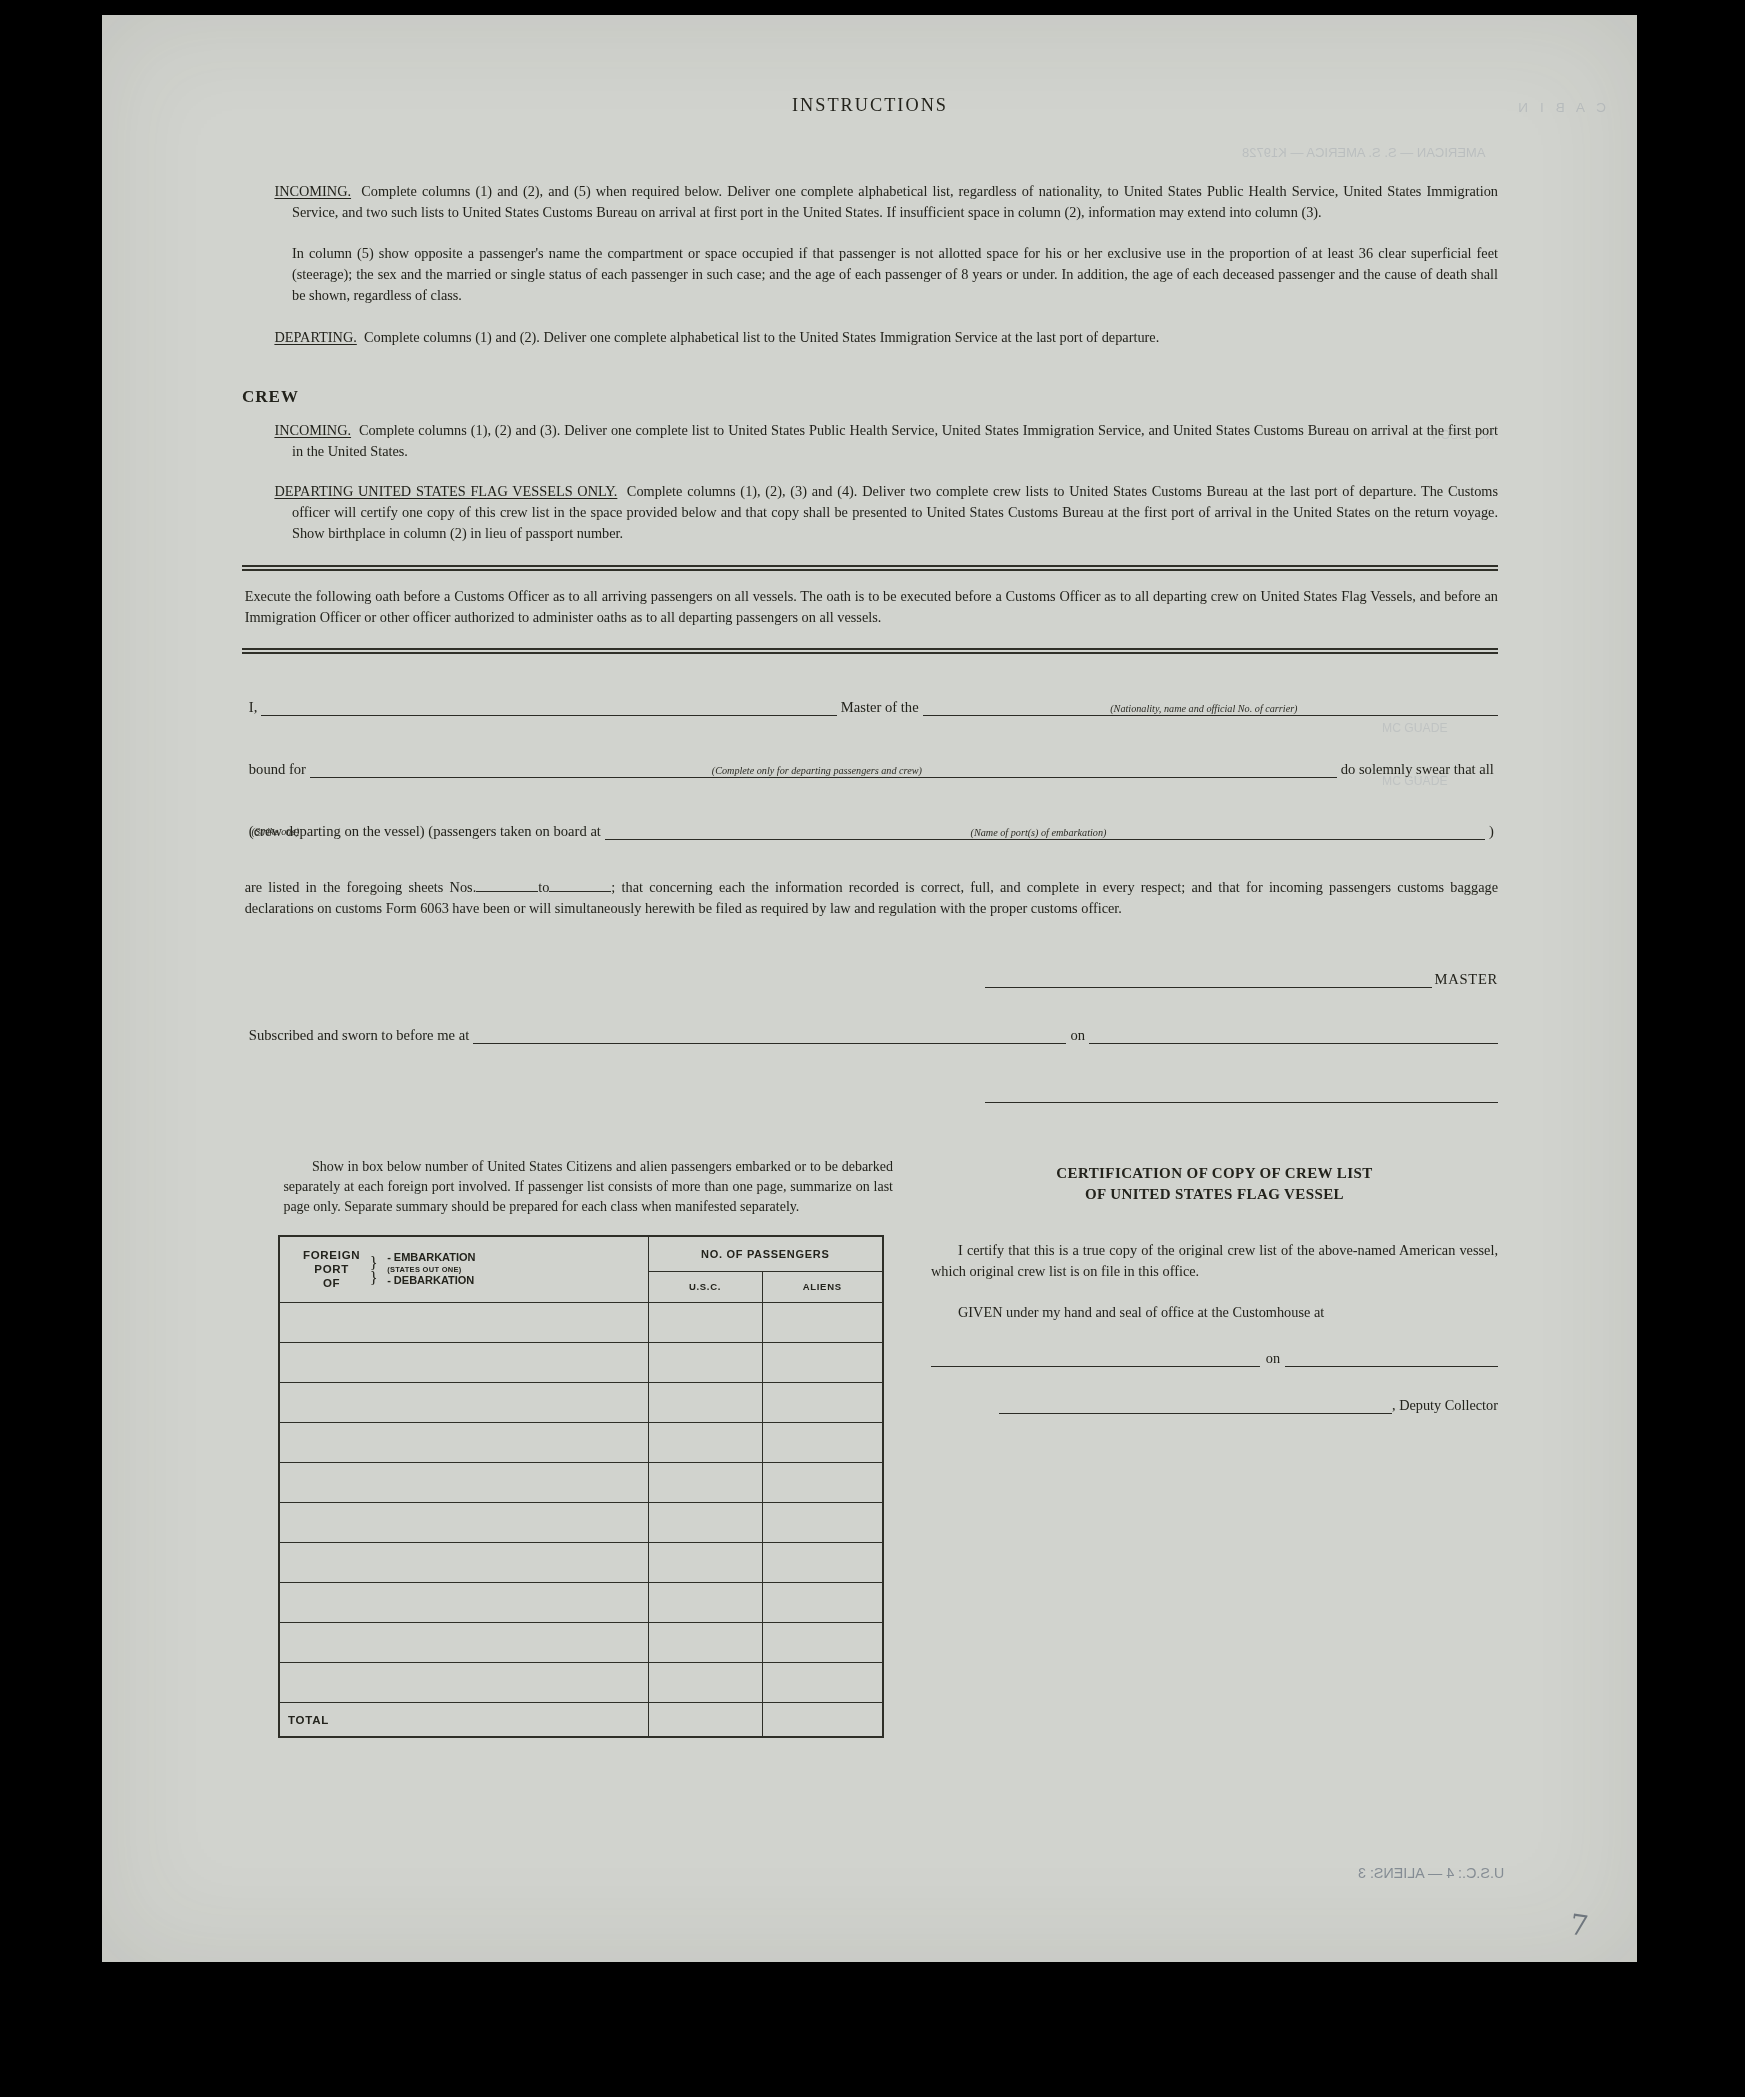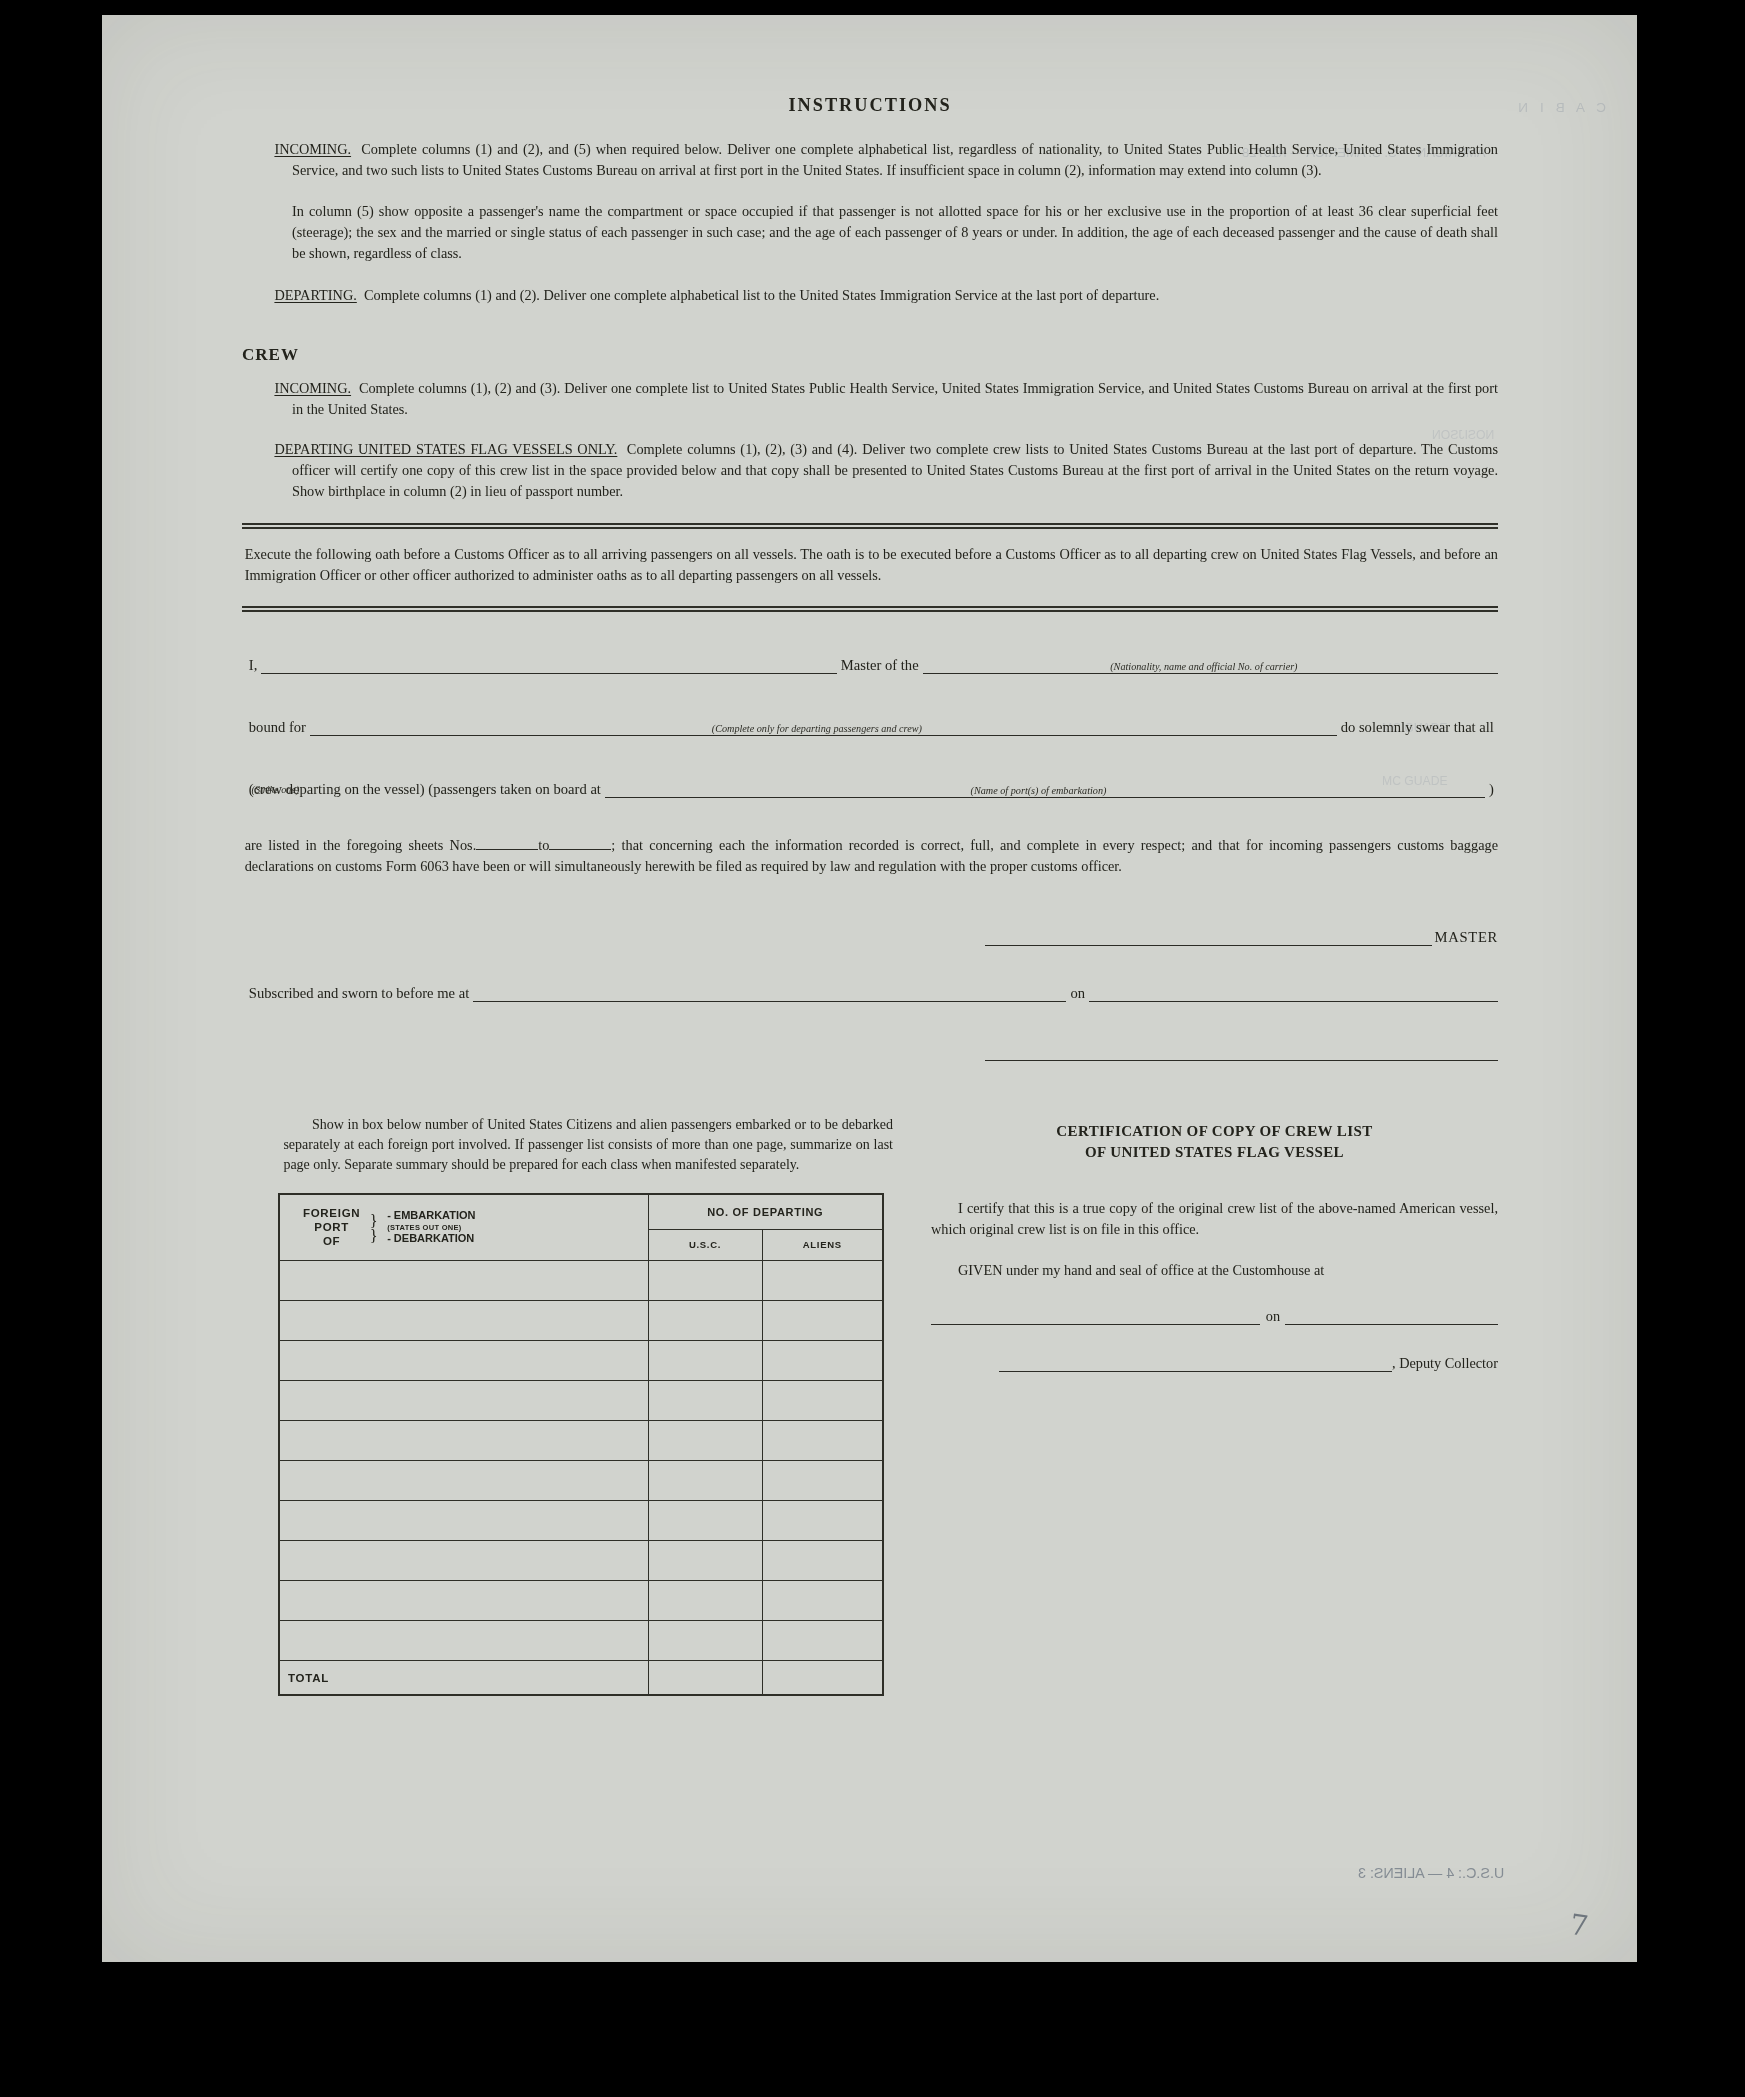--- a/index.html
+++ b/index.html
@@ -8,21 +8,21 @@
     width:1746px; height:2097px; position:relative; overflow:hidden;
     font-family:"Liberation Serif", serif; color:#23231c;
   }
   .paper {
     position:absolute; left:102px; top:15px; width:1535px; height:1947px;
     background:#d1d3ce;
     box-shadow: inset 0 0 109px rgba(60,60,50,0.10);
   }
   .content { position:absolute; left:140px; top:80px; width:1256px; }
 
-  .title { text-align:center; font-weight:bold; font-size:18.3px; letter-spacing:2px; margin-bottom:23px; }
+  .title { text-align:center; font-weight:normal; font-size:18.3px; letter-spacing:2px; margin-bottom:65px; }
 
   h2.sec { font-size:17px; font-weight:bold; letter-spacing:1px; margin:23px 0 13.6px 0; }
 
   .para { font-size:14.3px; line-height:21px; text-align:justify; padding-left:50px; text-indent:-17.6px; margin-bottom:12.2px; }
   .para.noind { text-indent:0; }
   .lead { text-decoration:underline; text-underline-offset:2px; }
 
   .drule { border-top:2px solid #2f2f28; border-bottom:2px solid #2f2f28; height:6.1px; margin:20.4px 0 15px 0; }
   .oathintro { font-size:14.3px; line-height:21px; text-align:justify; padding-left:2.7px; margin-bottom:4.1px; }
 
@@ -181,21 +181,21 @@
                     <span>}</span>
                     <span>}</span>
                   </div>
                   <div class="embark-lines">
                     <div>- EMBARKATION</div>
                     <div class="tiny">(STATES OUT ONE)</div>
                     <div>- DEBARKATION</div>
                   </div>
                 </div>
               </th>
-              <th class="pass-th" colspan="2">NO. OF DEPARTING</th>
+              <th class="pass-th" colspan="2">NO. OF PASSENGERS</th>
             </tr>
             <tr>
               <th class="sub-th">U.S.C.</th>
               <th class="sub-th">ALIENS</th>
             </tr>
           </thead>
           <tbody>
               <tr class="body-row">
                 <td></td>
                 <td></td>

